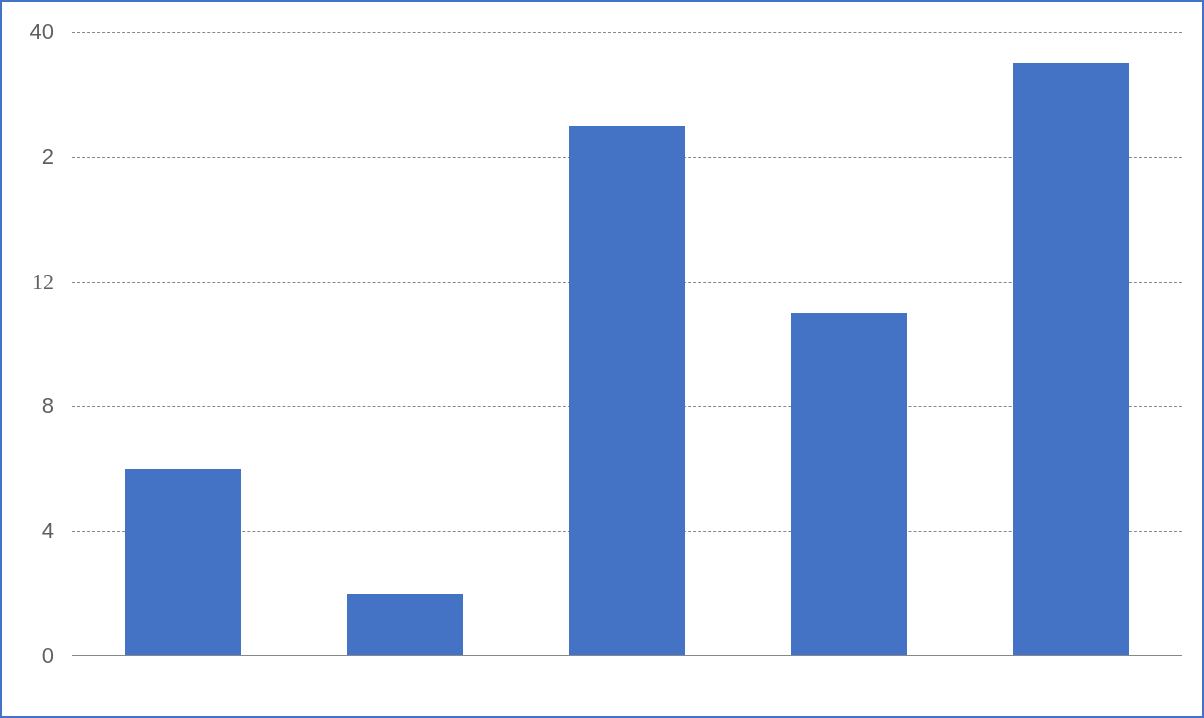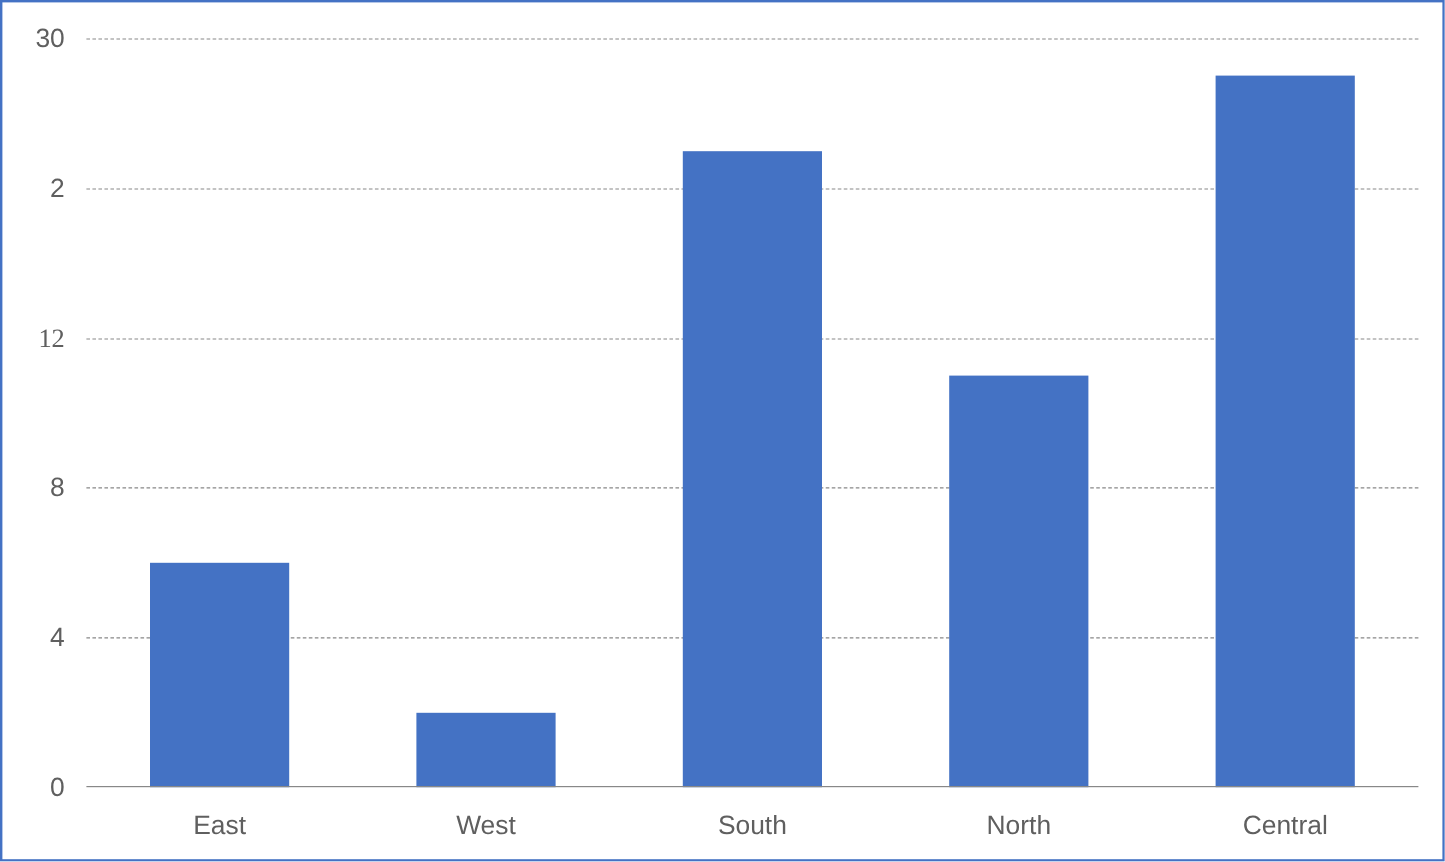--- a/index.html
+++ b/index.html
@@ -89,42 +89,35 @@
 <body>
 
 <div class="chart-frame">
 
   <div class="y-axis-labels">
       <div class="y-tick" style="top: 100%;">0</div>
       <div class="y-tick" style="top: 80%;">4</div>
       <div class="y-tick" style="top: 60%;">8</div>
       <div class="y-tick" style="top: 40%; font-family: Liberation Serif, serif;">12</div>
       <div class="y-tick" style="top: 20%;">2</div>
-      <div class="y-tick" style="top: 0%;">30</div>
+      <div class="y-tick" style="top: 0%;">40</div>
     </div>
 
   <div class="plot-area">
     <div class="gridlines">
         <div class="gridline" style="top: 80%;"></div>
         <div class="gridline" style="top: 60%;"></div>
         <div class="gridline" style="top: 40%;"></div>
         <div class="gridline" style="top: 20%;"></div>
         <div class="gridline" style="top: 0%;"></div>
       </div>
     <div class="bars">
         <div class="bar" style="left: 4.8%; width: 10.4%; height: 30%; background: rgb(68, 114, 196);"></div>
         <div class="bar" style="left: 24.8%; width: 10.4%; height: 10%; background: rgb(68, 114, 196);"></div>
         <div class="bar" style="left: 44.8%; width: 10.4%; height: 85%; background: rgb(68, 114, 196);"></div>
         <div class="bar" style="left: 64.8%; width: 10.4%; height: 55%; background: rgb(68, 114, 196);"></div>
         <div class="bar" style="left: 84.8%; width: 10.4%; height: 95%; background: rgb(68, 114, 196);"></div>
       </div>
     <div class="baseline"></div>
   </div>
 
-  <div class="x-axis-labels">
-      <div class="x-tick" style="left: 10%;">East</div>
-      <div class="x-tick" style="left: 30%;">West</div>
-      <div class="x-tick" style="left: 50%;">South</div>
-      <div class="x-tick" style="left: 70%;">North</div>
-      <div class="x-tick" style="left: 90%;">Central</div>
-    </div>
 
 </div>
 
 </body></html>

